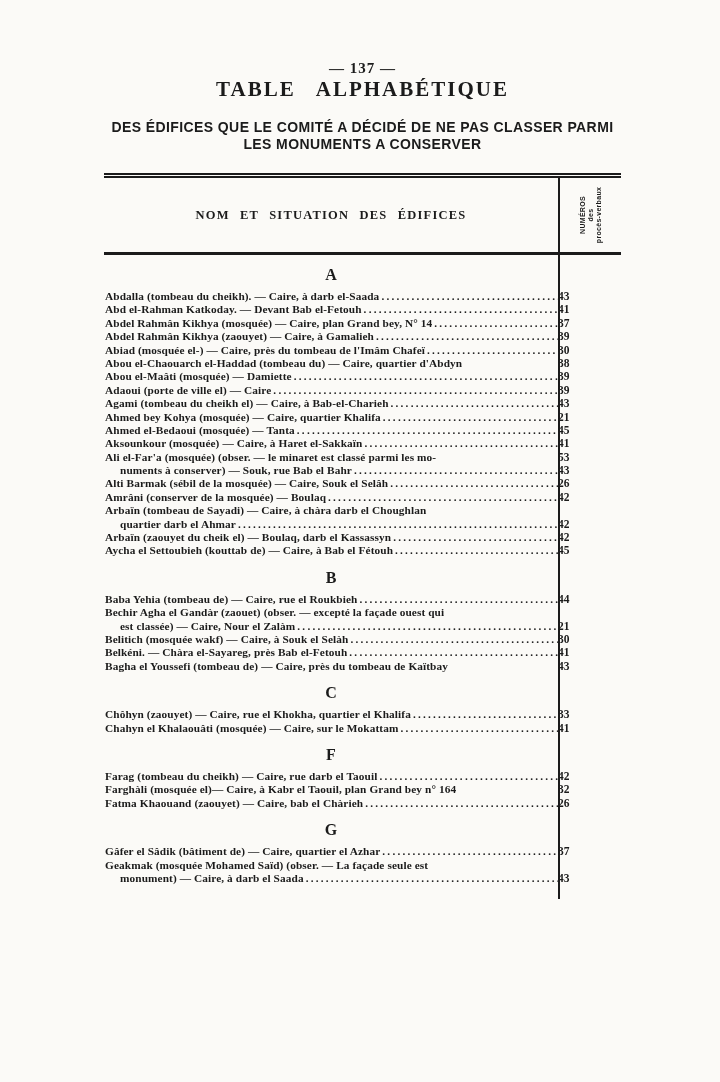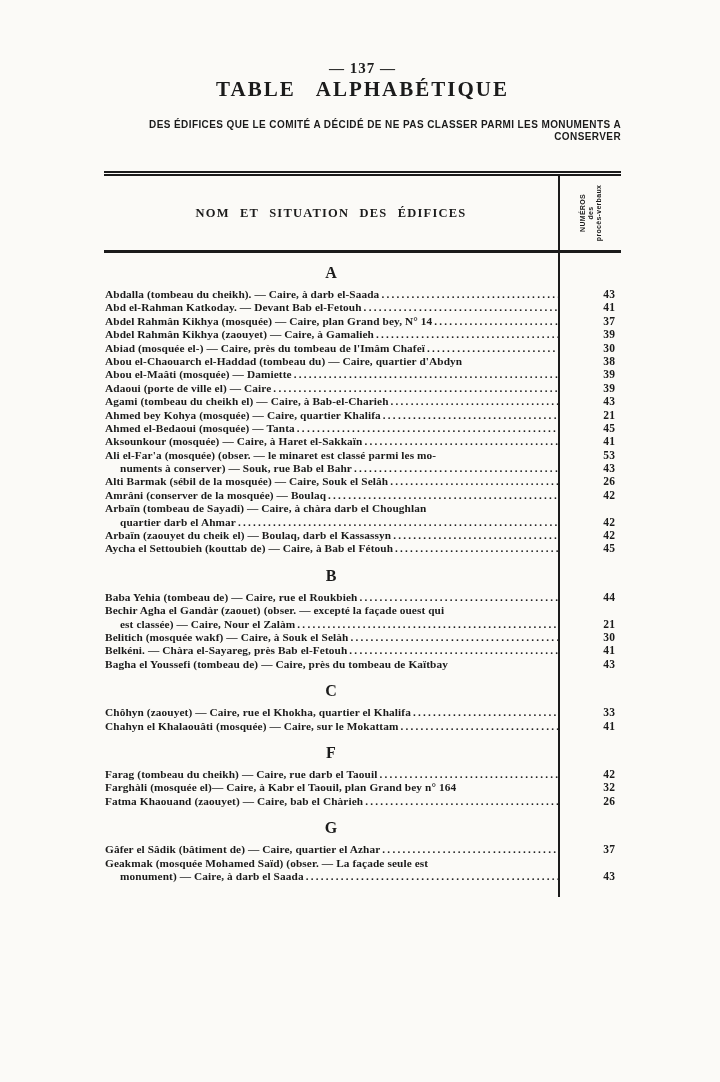--- a/index.html
+++ b/index.html
@@ -23,28 +23,28 @@
     font-size:15px;font-weight:700;letter-spacing:1px;
   }
   .page-title{
     margin-left:104px;width:517px;
     text-align:center;
     font-size:21px;font-weight:700;
     letter-spacing:2px;word-spacing:14px;
   }
   .page-subtitle{
     margin-top:17px;margin-left:104px;width:517px;
-    text-align:right;
+    text-align:center;
     font-family:"Liberation Sans", sans-serif;
-    font-size:10px;font-weight:700;letter-spacing:0.4px;
+    font-size:14px;font-weight:700;letter-spacing:0.4px;
     transform:scaleY(1.1);
   }
 
   .index-table{
-    margin-top:30px;margin-left:104px;width:517px;
+    margin-top:22px;margin-left:104px;width:517px;
     border-top:5px double var(--ink);
   }
   .thead{
     display:flex;height:74px;
     border-bottom:3px solid var(--ink);
   }
   .th-name{
     width:454px;display:flex;align-items:center;justify-content:center;
     font-size:12.5px;font-weight:700;letter-spacing:1.2px;word-spacing:6px;
   }
@@ -91,21 +91,21 @@
   .txt{flex:0 0 auto;}
   .leader{
     flex:1 1 auto;overflow:hidden;margin-left:2px;
   }
   .leader::after{
     content:"......................................................................................";
     letter-spacing:2.2px;font-weight:700;
   }
   .cell-num{
     width:63px;box-sizing:border-box;
-    text-align:right;padding-right:6px;
+    text-align:left;padding-right:6px;
     font-size:11.5px;font-weight:700;font-family:Liberation Serif, serif;
   }
 </style>
 </head>
 <body>
 
 <div class="page">
   <div class="page-number">— 137 —</div>
   <div class="page-title">TABLE ALPHABÉTIQUE</div>
   <div class="page-subtitle">DES ÉDIFICES QUE LE COMITÉ A DÉCIDÉ DE NE PAS CLASSER PARMI LES MONUMENTS A CONSERVER</div>

